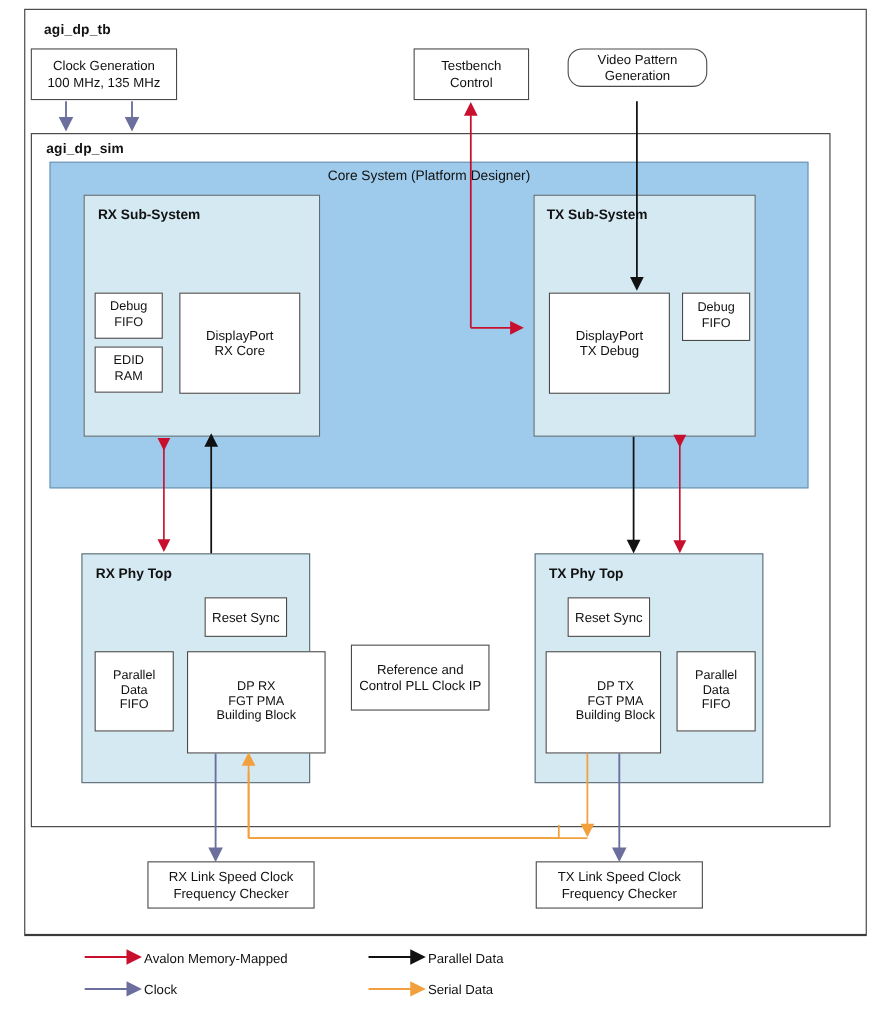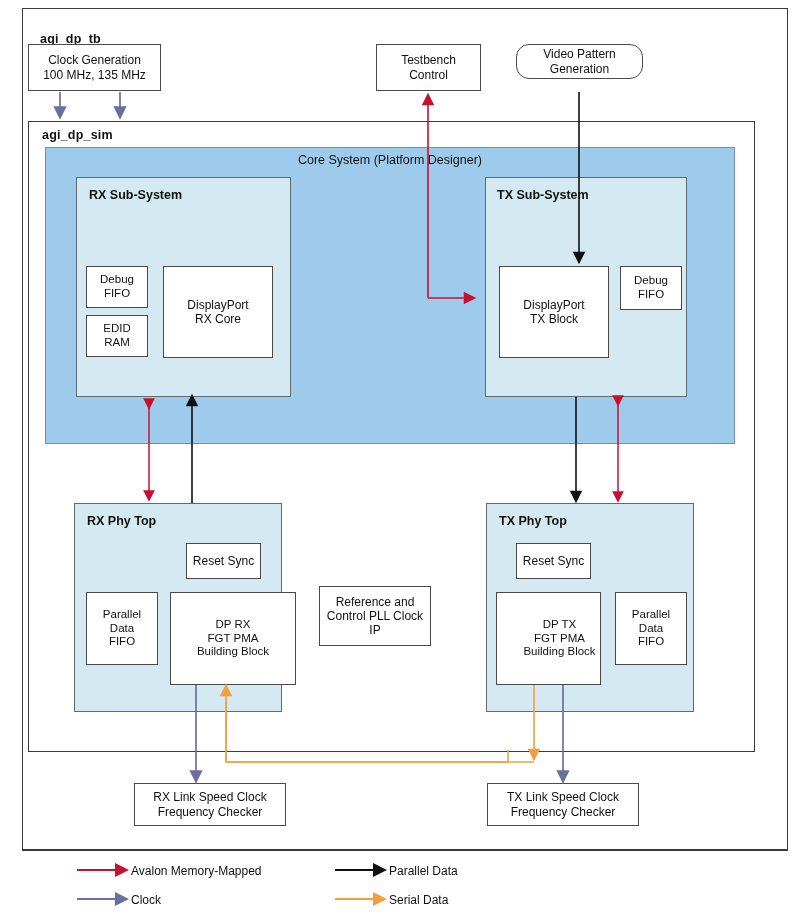--- a/index.html
+++ b/index.html
@@ -61,21 +61,21 @@
     pointer-events:none;overflow:visible;}
   .legend-label{position:absolute;font-size:12px;color:#111;white-space:nowrap;}
   .bottom-rule{position:absolute;border-top:1.4px solid #3a3a3a;}
 </style>
 </head>
 <body>
 
 <div id="stage">
 
   <div class="abs container-tb" style="left:22px;top:8px;width:766px;height:842px;"></div>
-  <div class="container-label" style="left:40px;top:32px;">agi_dp_tb</div>
+  <div class="container-label" style="left:40px;top:20px;">agi_dp_tb</div>
 
   <div class="abs nodebox" style="left:28px;top:44px;width:133px;height:47px;">
     <span style="display:block;text-align:center;">
       <span>Clock Generation</span><br>
       <span>100 MHz, 135 MHz</span>
     </span>
   </div>
 
   <div class="abs nodebox" style="left:376px;top:44px;width:105px;height:47px;">
     <span style="display:block;">
@@ -121,21 +121,21 @@
       <span>RX Core</span>
     </span>
   </div>
 
   <div class="abs sub-panel" style="left:485px;top:177px;width:202px;height:220px;"></div>
   <div class="sub-title" style="left:497px;top:188px;">TX Sub-System</div>
 
   <div class="abs nodebox" style="left:499px;top:266px;width:110px;height:92px;">
     <span style="display:block;">
       <span>DisplayPort</span><br>
-      <span>TX Block</span>
+      <span>TX Debug</span>
     </span>
   </div>
 
   <div class="abs nodebox small" style="left:620px;top:266px;width:62px;height:44px;">
     <span style="display:block;">
       <span>Debug</span><br>
       <span>FIFO</span>
     </span>
   </div>
 
@@ -156,21 +156,21 @@
 
   <div class="abs nodebox small" style="left:170px;top:592px;width:126px;height:93px;">
     <span style="display:block;">
       <span>DP RX</span><br>
       <span>FGT PMA</span><br>
       <span>Building Block</span>
     </span>
   </div>
 
 
-  <div class="abs nodebox" style="left:319px;top:586px;width:112px;height:60px;align-items:center;">
+  <div class="abs nodebox" style="left:319px;top:586px;width:126px;height:60px;align-items:center;">
     <span style="display:block;">
       <span>Reference and</span><br>
       <span>Control PLL Clock IP</span>
     </span>
   </div>
 
   <div class="abs phy-panel" style="left:486px;top:503px;width:208px;height:209px;"></div>
   <div class="sub-title" style="left:499px;top:514px;">TX Phy Top</div>
 
   <div class="abs nodebox" style="left:516px;top:543px;width:75px;height:36px;">

